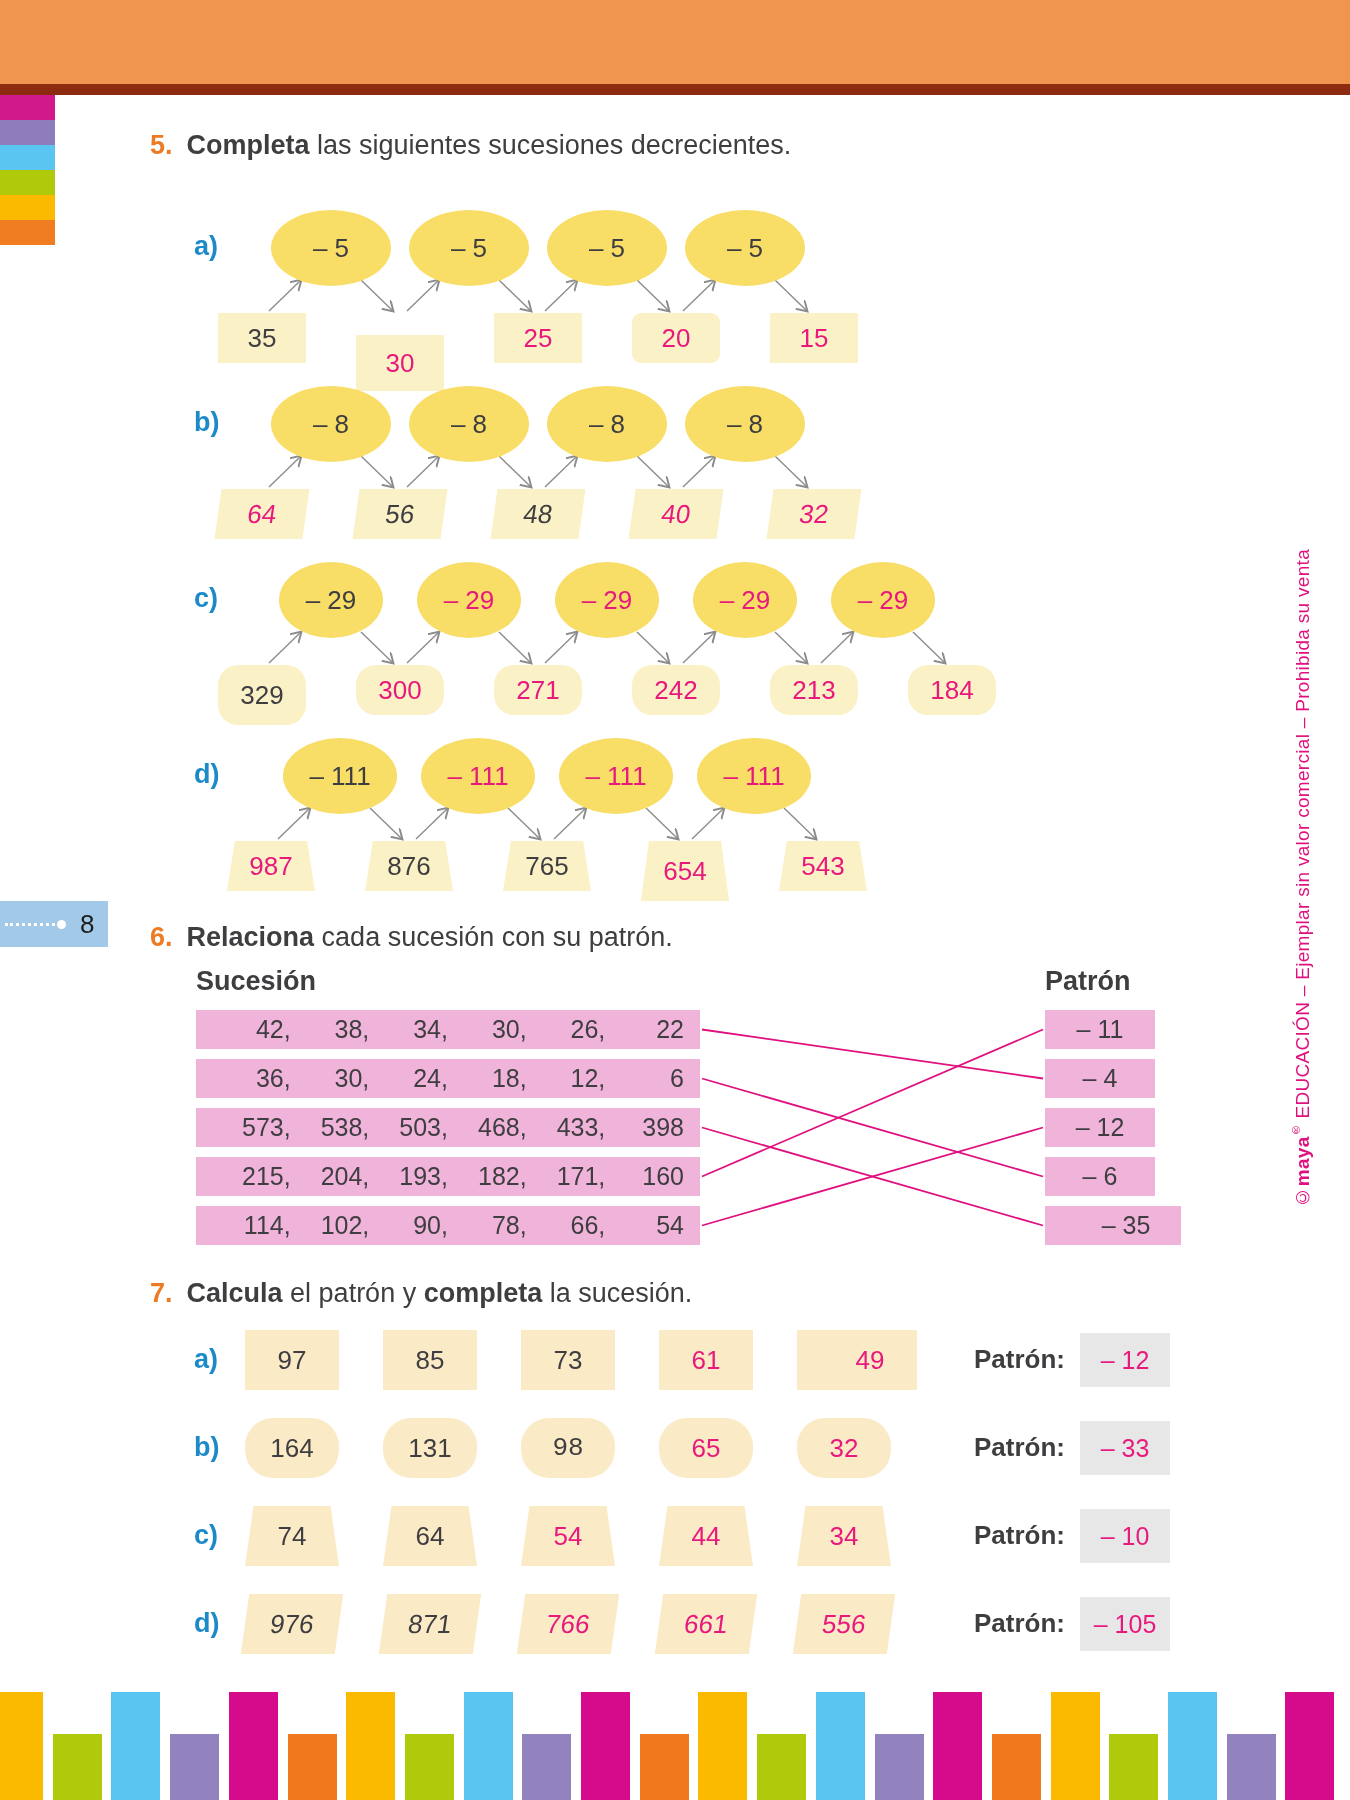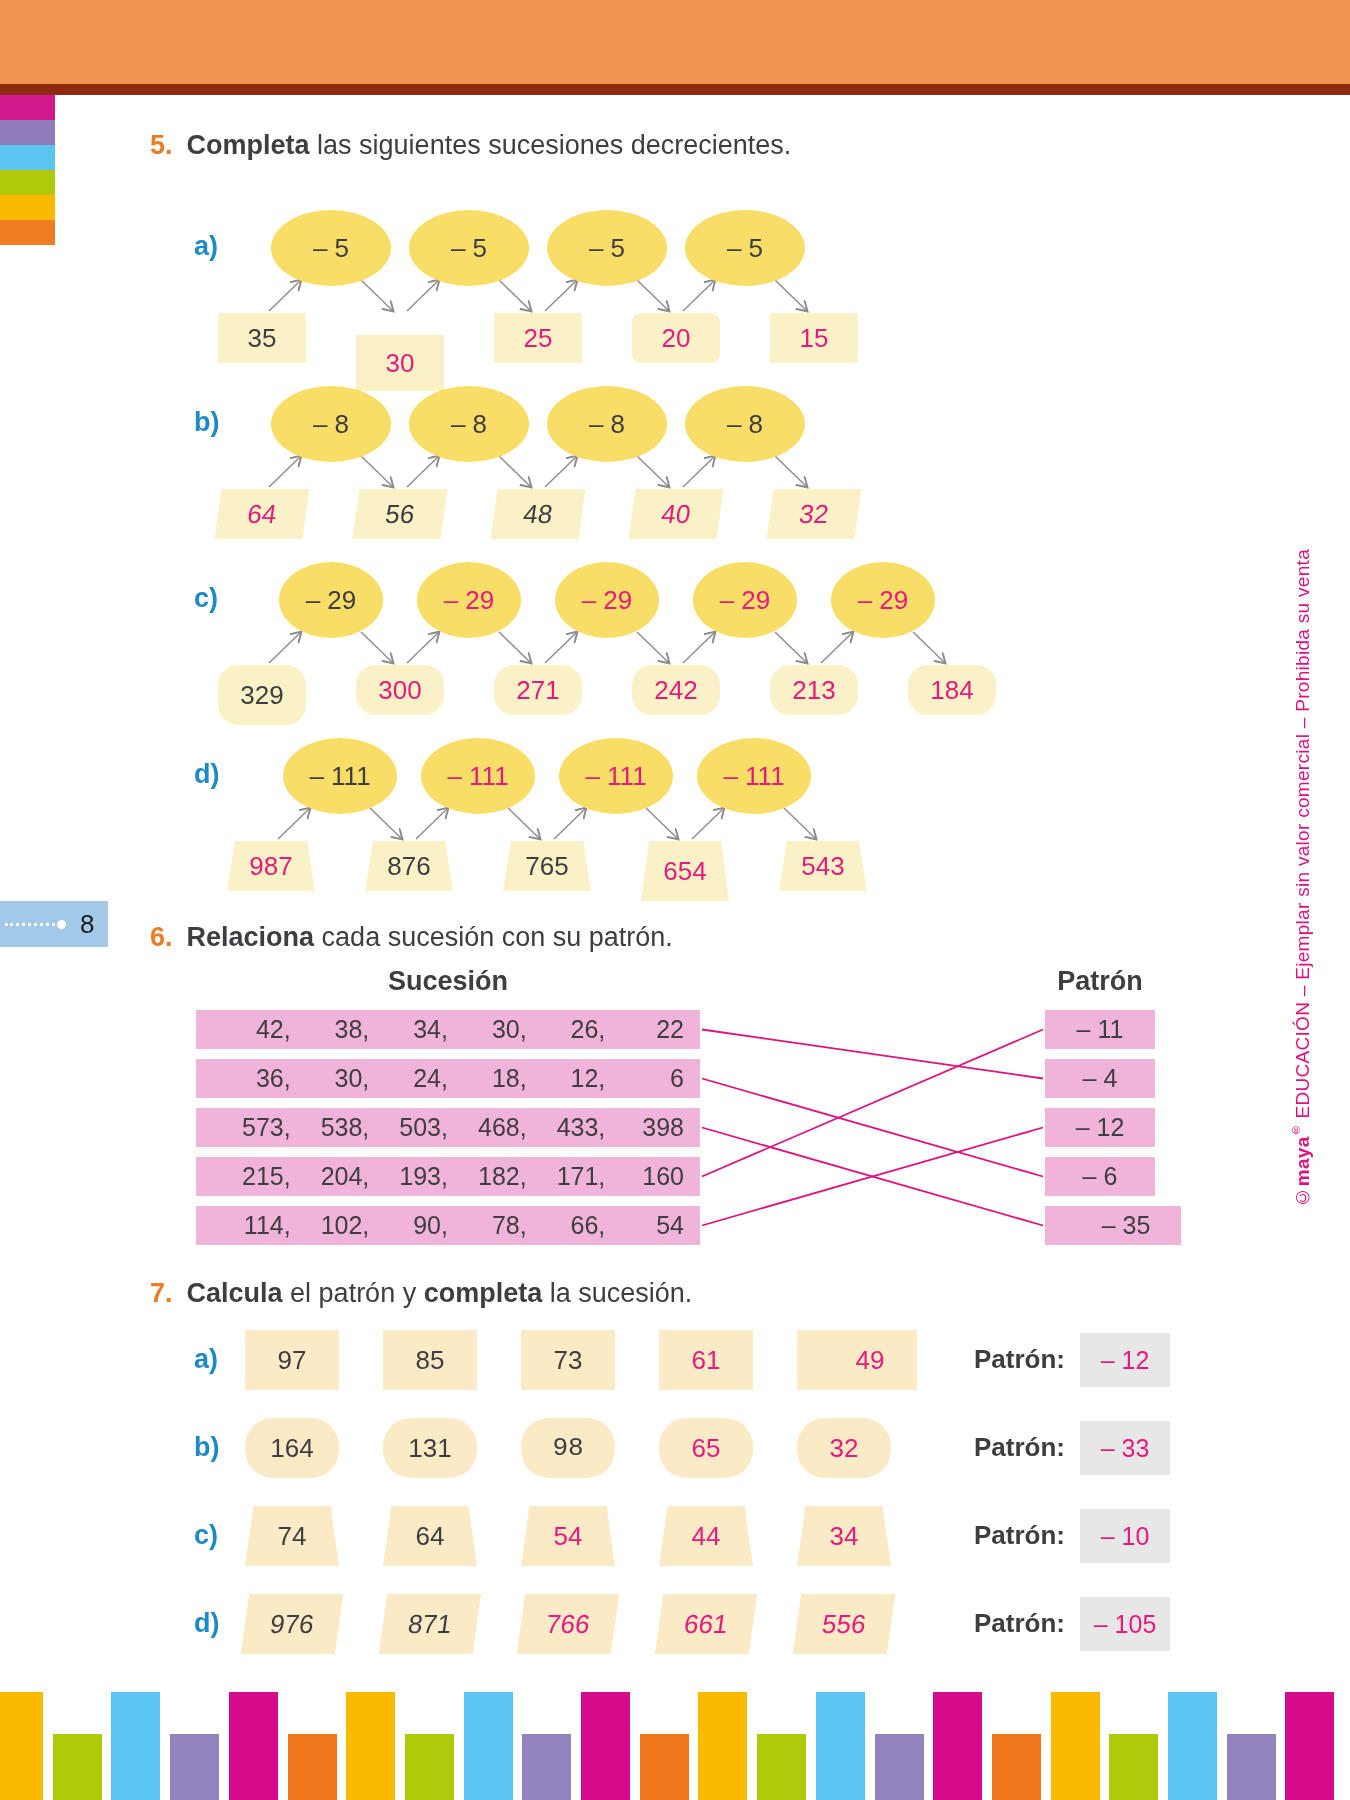--- a/index.html
+++ b/index.html
@@ -19,21 +19,21 @@
   .num-box{position:absolute;display:flex;align-items:center;justify-content:center;
        font-size:26px;color:var(--dark,#3E3D40);background:var(--boxyellow,#FBF1C7);}
   .cream{background:var(--boxcream,#FBEAC6);}
   .pink{color:var(--pink,#E8197D) !important;}
   .sec-label{position:absolute;color:var(--blue,#1C8AC8);font-weight:bold;font-size:27px;}
   .shp-para{transform:skewX(-8deg);}
   .shp-round{border-radius:20px;}
   .shp-round7{border-radius:28px;}
   .shp-trap{clip-path:polygon(9% 0,91% 0,100% 100%,0 100%);}
   
-  .col-header{position:absolute;font-weight:bold;font-size:27px;text-align:center;color:var(--dark,#3E3D40);}
+  .col-header{position:absolute;font-weight:bold;font-size:27px;color:var(--dark,#3E3D40);}
   .seq-row{position:absolute;background:var(--rowpink,#F0B3D9);display:grid;
        grid-template-columns:repeat(6,1fr);align-items:center;padding:0 16px;box-sizing:border-box;}
   .seq-cell{text-align:right;font-size:25px;color:var(--dark,#3E3D40);}
   .pat-box{position:absolute;background:var(--rowpink,#F0B3D9);display:flex;align-items:center;
        justify-content:center;font-size:25px;color:var(--dark,#3E3D40);}
   
   .patron-label{position:absolute;font-weight:bold;font-size:26px;color:var(--dark,#3E3D40);text-align:right;}
   .gray-box{position:absolute;background:var(--graybox,#E8E7E7);display:flex;align-items:center;
        justify-content:center;font-size:25px;}
   

